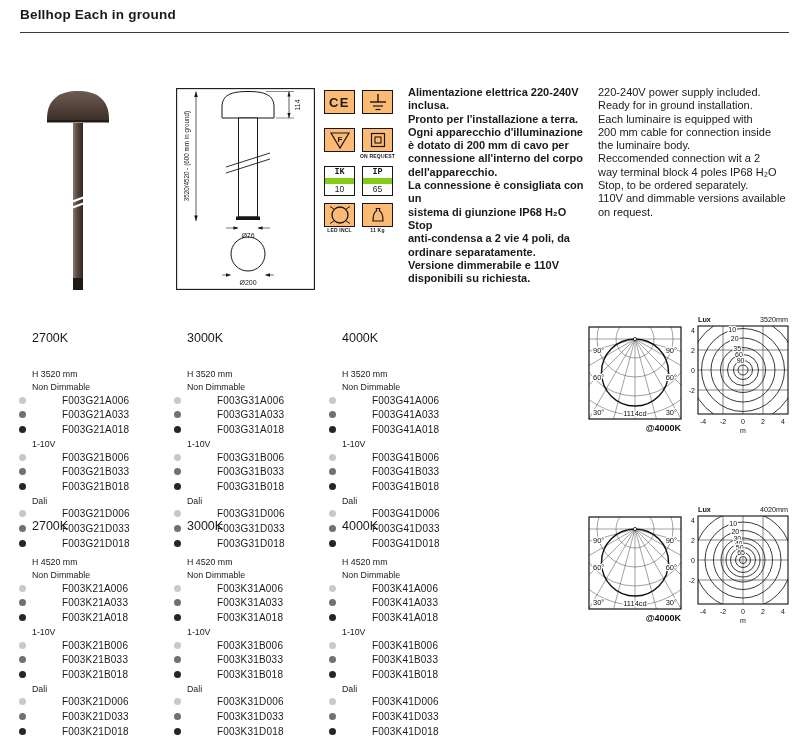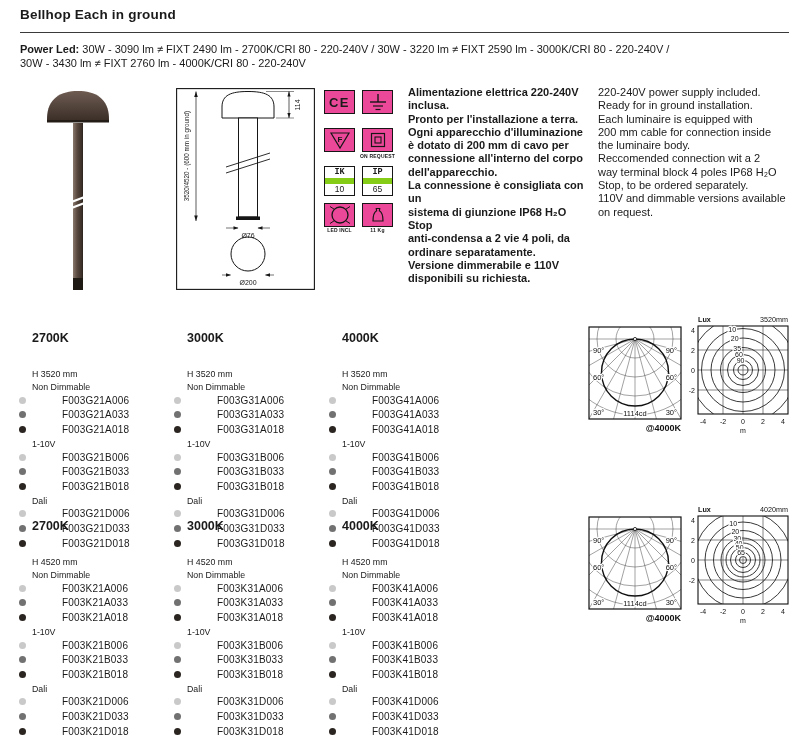--- a/index.html
+++ b/index.html
@@ -8,51 +8,50 @@
   .abs{position:absolute;}
   .page-title{left:20px;top:7px;font-size:13.5px;font-weight:bold;letter-spacing:.2px;}
   .rule{left:20px;top:32px;width:769px;height:1px;background:#3a3a3a;}
   .power{left:20px;top:43px;width:770px;font-size:11px;line-height:13.5px;}
   .power b{font-weight:bold;}
   .desc{font-size:11px;line-height:13.3px;white-space:pre-line;}
   .desc-it{left:408px;top:86px;width:176px;font-weight:bold;}
   .desc-en{left:598px;top:86px;width:200px;}
 
   
-  .icon-box{position:absolute;width:31px;height:24px;border:1.3px solid #161616;box-sizing:border-box;display:flex;align-items:center;justify-content:center;background:#ec4899;}
+  .icon-box{position:absolute;width:31px;height:24px;border:1.3px solid #161616;box-sizing:border-box;display:flex;align-items:center;justify-content:center;background:#fdba74;}
   .ce-text{font-size:13px;font-weight:bold;letter-spacing:1.5px;transform:scaleY(1.05);}
   .mini-table{position:absolute;width:31px;border:1px solid #161616;box-sizing:border-box;text-align:center;font-size:8.5px;background:#fff;}
   .mini-table .mt-top{height:11px;line-height:11px;border-bottom:6px solid #84cc16;font-weight:bold;font-family:Liberation Mono, monospace;}
   .mini-table .mt-bot{height:11px;line-height:11px;}
   .icon-sub{position:absolute;font-size:5px;line-height:5.8px;text-align:center;letter-spacing:.2px;font-weight:bold;color:#161616;}
 
   
   .code-group{position:absolute;left:18px;display:flex;}
   .code-group.g0{top:331px;}
   .code-group.g1{top:519px;}
   .col{width:155px;}
-  .cct{font-weight:bold;font-size:12.5px;line-height:14px;margin-left:14px;}
+  .cct{font-weight:normal;font-size:12.5px;line-height:14px;margin-left:14px;}
   .hh{font-size:8.8px;line-height:12px;margin-left:14px;margin-top:23px;}
   .sec{font-size:8.8px;line-height:12px;margin-left:14px;margin-top:1px;}
   .crow{display:flex;align-items:center;height:14.6px;}
   .dot{width:7px;height:7px;border-radius:50%;margin:0 6px 0 1px;flex:none;}
   .code{font-size:10px;letter-spacing:.2px;white-space:nowrap;margin-left:30px;}
 
   svg text{font-family:"Liberation Sans","DejaVu Sans",sans-serif;}
   .halo{paint-order:stroke;stroke:#fff;stroke-width:2.4px;fill:#111;}
 </style>
 </head>
 <body>
 
 <div class="stage">
 
   <div class="abs page-title">Bellhop Each in ground</div>
   <div class="abs rule"></div>
 
-  <div class="abs power"><b>Power Led:</b> <span>30W - 3090 lm ≠ FIXT 2490 lm - 2700K/CRI 80 - 220-240V  /  30W - 3220 lm ≠ FIXT 2590 lm - 3000K/CRI 80 - 220-240V  /</span><br><span>30W - 3430 lm ≠ FIXT 2760 lm - 4000K/CRI 80 - 220-240V</span></div>
 
   <svg class="abs" style="left:33px;top:86px;" width="90" height="210" viewBox="0 0 90 210">
     <defs>
       <linearGradient id="capG" x1="0" y1="0" x2="0" y2="1">
         <stop offset="0" stop-color="#6e5c52"></stop>
           <stop offset="1" stop-color="#3a2e27"></stop>
       </linearGradient>
       <linearGradient id="poleG" x1="0" y1="0" x2="1" y2="0">
         <stop offset="0" stop-color="#8a786c"></stop>
           <stop offset="0.4" stop-color="#5a4a40"></stop>

